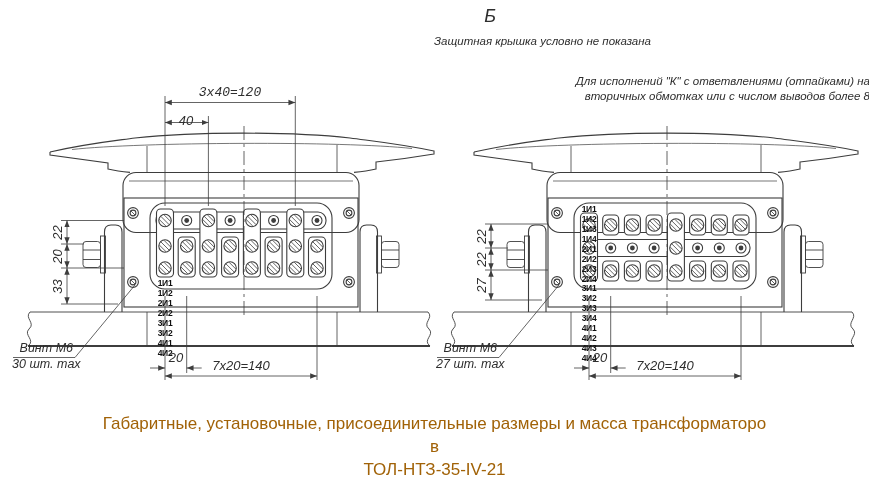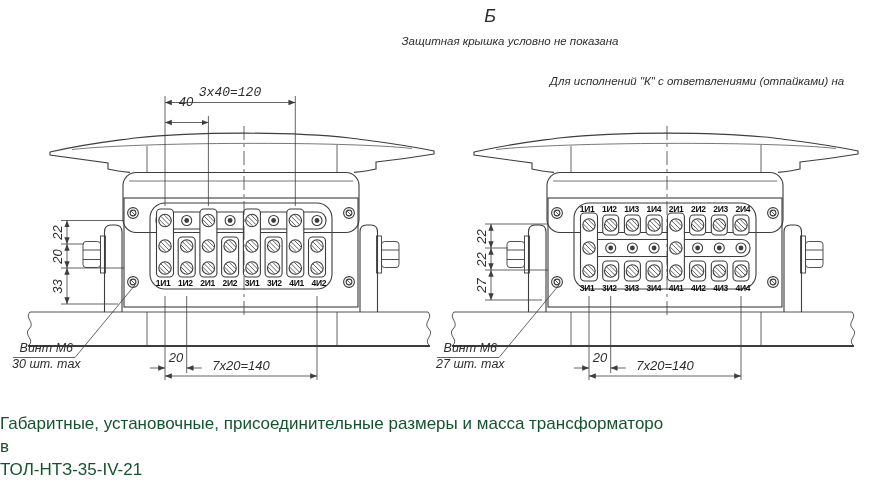--- a/index.html
+++ b/index.html
@@ -3,27 +3,27 @@
 <meta charset="utf-8">
 <style>
   html,body{margin:0;padding:0;background:var(--bg,#fff);}
   #sheet{position:relative;width:869px;height:502px;background:var(--bg,#fff);overflow:hidden;
          font-family:"Liberation Sans",sans-serif;}
   #linework{position:absolute;left:0;top:0;}
   .txt{position:absolute;color:var(--txt,#2e2e2e);}
   .dim{font:italic 13px "Liberation Sans",sans-serif;text-align:center;white-space:nowrap;}
   .dim-v{font:italic 13px "Liberation Sans",sans-serif;text-align:center;width:26px;height:15px;
          transform:rotate(-90deg);transform-origin:center;white-space:nowrap;}
-  .note{font:italic 11.5px "Liberation Sans",sans-serif;text-align:center;line-height:15px;}
+  .note{font:italic 11.5px "Liberation Sans",sans-serif;text-align:right;line-height:15px;}
   .viewlabel{font:italic 18px "Liberation Sans",sans-serif;text-align:center;}
   .snote{font:italic 12.5px "Liberation Sans",sans-serif;line-height:16px;white-space:nowrap;text-align:center;}
-  .termrow{position:absolute;display:flex;justify-content:space-between;}
+  .termrow{position:absolute;display:flex;justify-content:space-between;flex-direction:column;}
   .termlabel{width:26px;text-align:center;font:bold 8.5px "Liberation Sans",sans-serif;
              color:#101010;letter-spacing:-0.3px;white-space:nowrap;}
-  .caption{position:absolute;left:0;top:412px;width:869px;text-align:left;color:#14532d;
+  .caption{position:absolute;left:0;top:412px;width:869px;text-align:center;color:#a16207;
            font:17px "Liberation Sans",sans-serif;line-height:23px;}
 </style>
 </head>
 <body>
 
 <div id="sheet">
 
 <svg id="linework" width="869" height="502" viewBox="0 0 869 502">
   <defs>
     <marker id="arr" viewBox="0 0 8 8" refX="7.6" refY="4" markerWidth="9" markerHeight="9" orient="auto-start-reverse">
@@ -230,24 +230,25 @@
       <path d="M437,357.5 H499 L559,285"></path>
     </g>
   </g>
 </svg>
 
   <div class="txt viewlabel" style="left:460px;top:6px;width:60px;">Б</div>
   <div class="txt note" style="left:369px;top:34px;width:282px;">Защитная крышка условно не показана</div>
 
   <div class="txt note" style="left:524px;top:74px;width:346px;">
     <div>Для исполнений "К" с ответвлениями (отпайками) на</div>
+    <div>вторичных обмотках или с числом выводов более 8</div>
   </div>
 
   <div class="txt dim" style="left:180px;top:85px;width:100px;font-family:Liberation Mono, monospace;">3х40=120</div>
-  <div class="txt dim" style="left:168px;top:94px;width:36px;">40</div>
+  <div class="txt dim" style="left:168px;top:113px;width:36px;">40</div>
   <div class="txt dim-v" style="left:44px;top:225px;">22</div>
   <div class="txt dim-v" style="left:44px;top:249px;">20</div>
   <div class="txt dim-v" style="left:44px;top:279px;">33</div>
   <div class="txt dim" style="left:158px;top:350px;width:36px;">20</div>
   <div class="txt dim" style="left:191px;top:358px;width:100px;">7х20=140</div>
   <div class="txt snote" style="left:12px;top:340px;">
     <div>Винт М6</div>
     <div>30 шт. max</div>
   </div>
 

